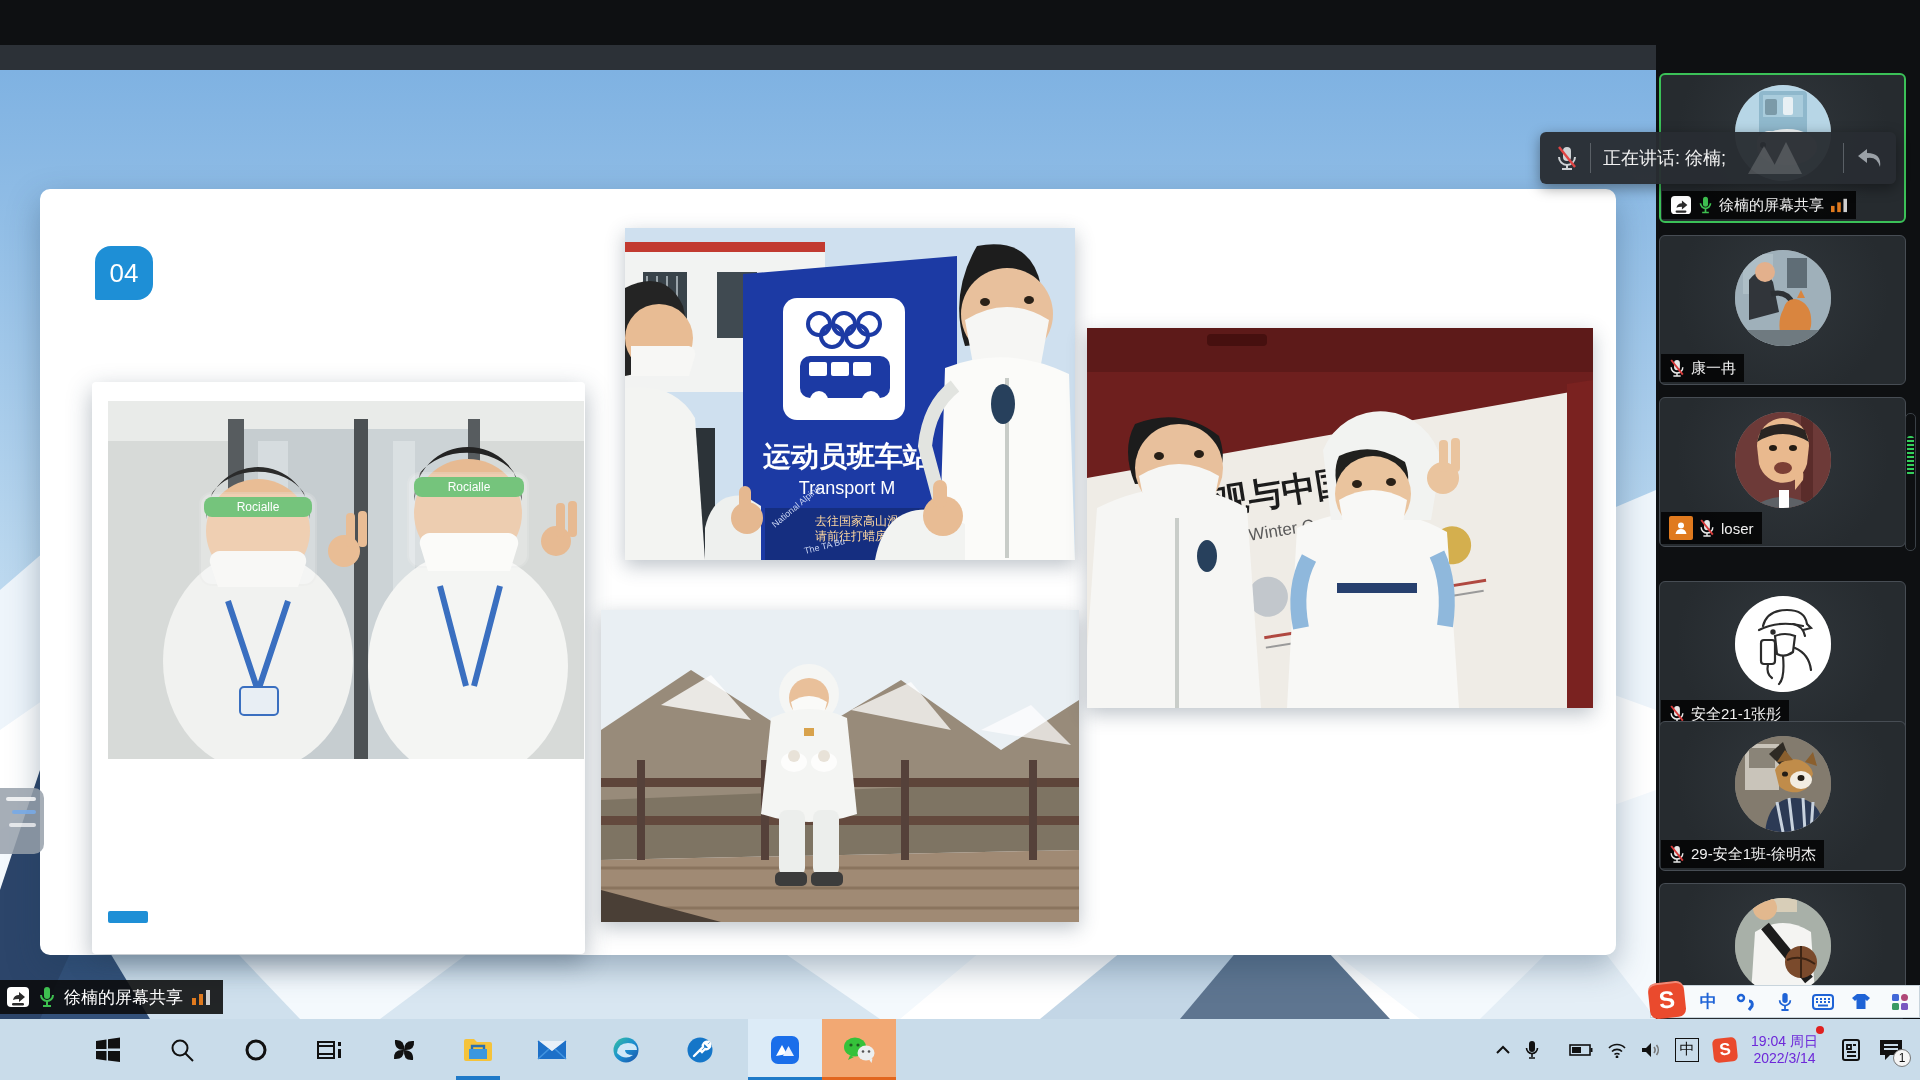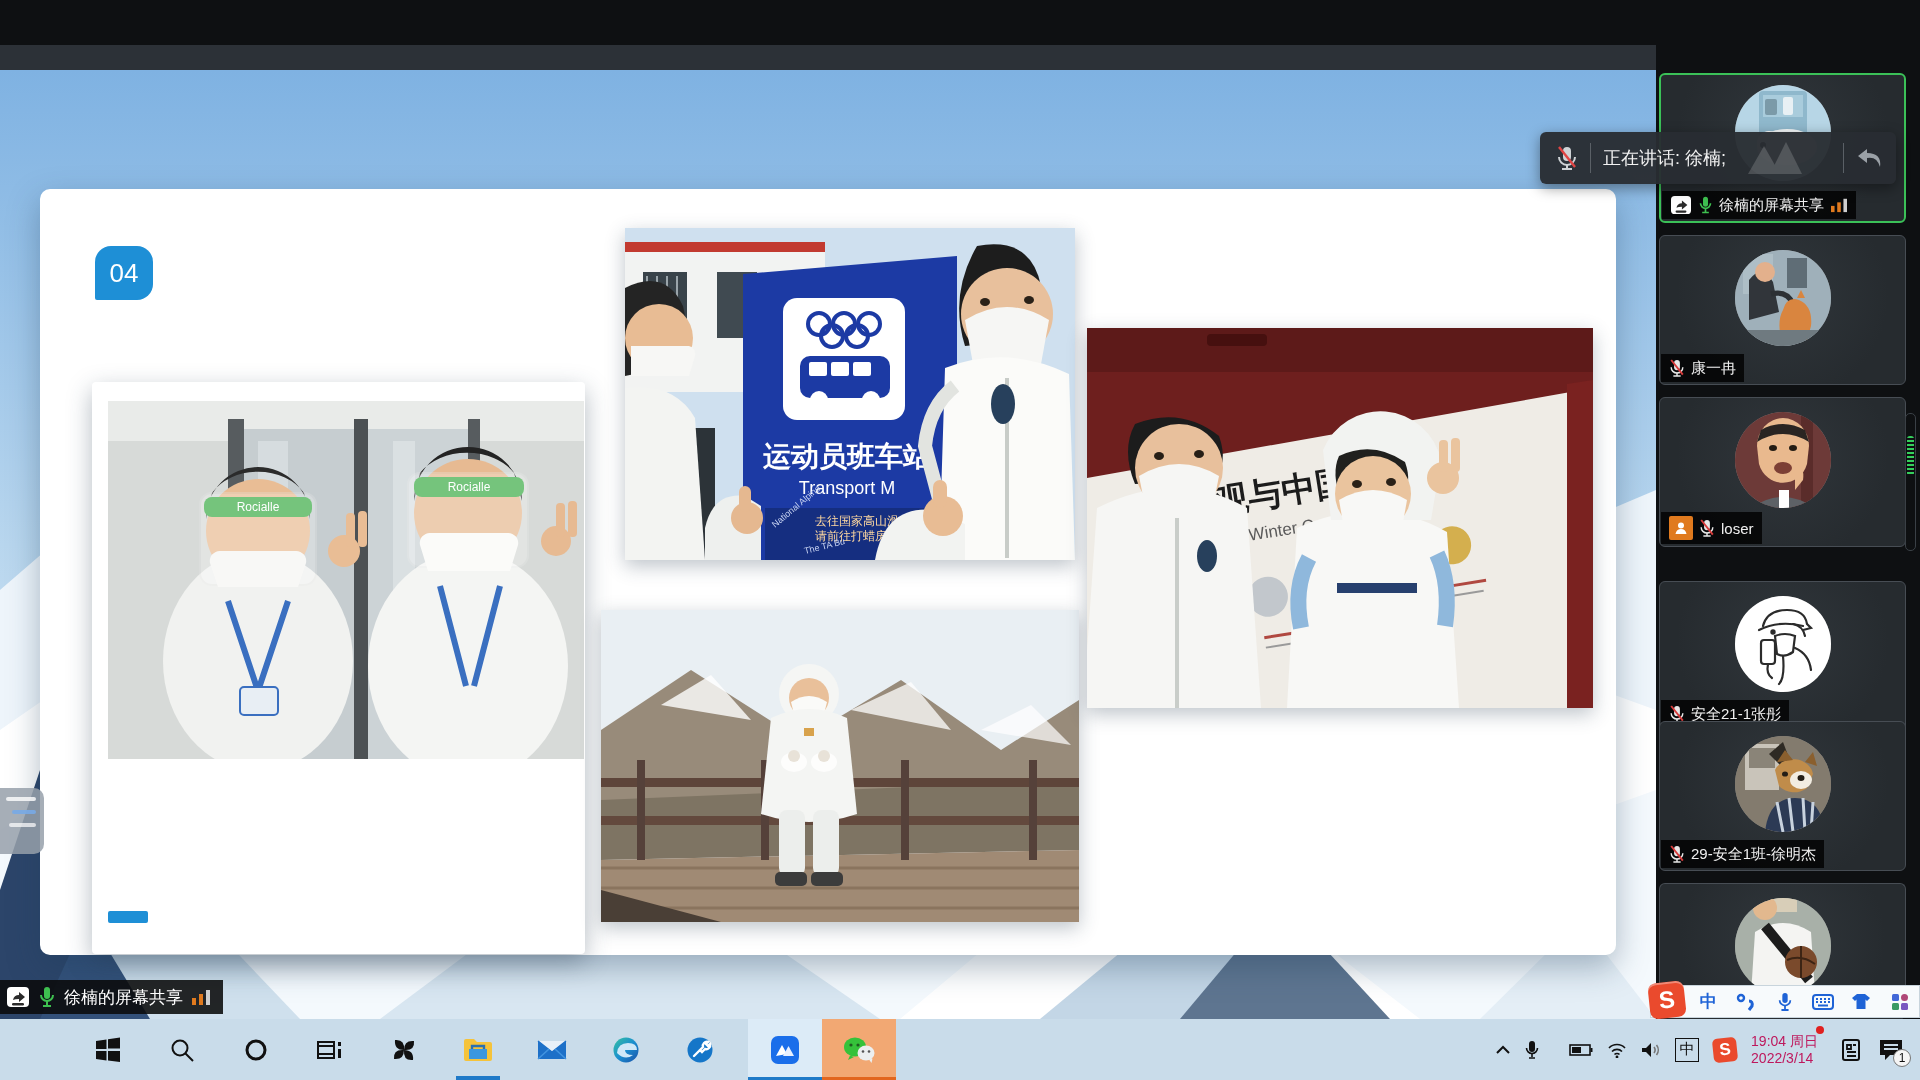--- a/index.html
+++ b/index.html
@@ -67,21 +67,21 @@
 
   
   .taskbar { left:0; top:1019px; width:1920px; height:61px; background:#c9dcea; display:flex; align-items:stretch; }
   .tb-cell { position:absolute; top:0; width:74px; height:61px; display:flex; align-items:center; justify-content:center; cursor:pointer; }
   .tb-underline { position:absolute; bottom:0; left:15px; width:44px; height:4px; background:#1f7ac8; }
   .tb-cell.open-meeting { background:#dcebf7; }
   .tb-cell.open-meeting .tb-underline { left:0; width:74px; height:3px; }
   .tb-cell.alert-wechat { background:#f2a873; }
   .tb-cell.alert-wechat .tb-underline { left:0; width:74px; height:3px; background:#e2661e; }
   .tray { position:absolute; top:0; right:0; height:61px; display:flex; align-items:center; gap:14px; padding-right:10px; }
-  .clock { text-align:left; font-size:14px; color:#be185d; line-height:17px; position:relative; }
+  .clock { text-align:center; font-size:14px; color:#6d28d9; line-height:17px; position:relative; }
   .clock .reddot { position:absolute; right:-6px; top:-7px; width:8px; height:8px; border-radius:50%; background:#e02020; }
   .badge-1 { position:absolute; right:-7px; bottom:-5px; width:18px; height:18px; border-radius:50%; background:#f5f5f5; border:1px solid #777; font-size:12px; color:#111; display:flex; align-items:center; justify-content:center; }
   svg { display:block; }
 </style>
 </head>
 <body>
 
 <div class="stage">
 
 

